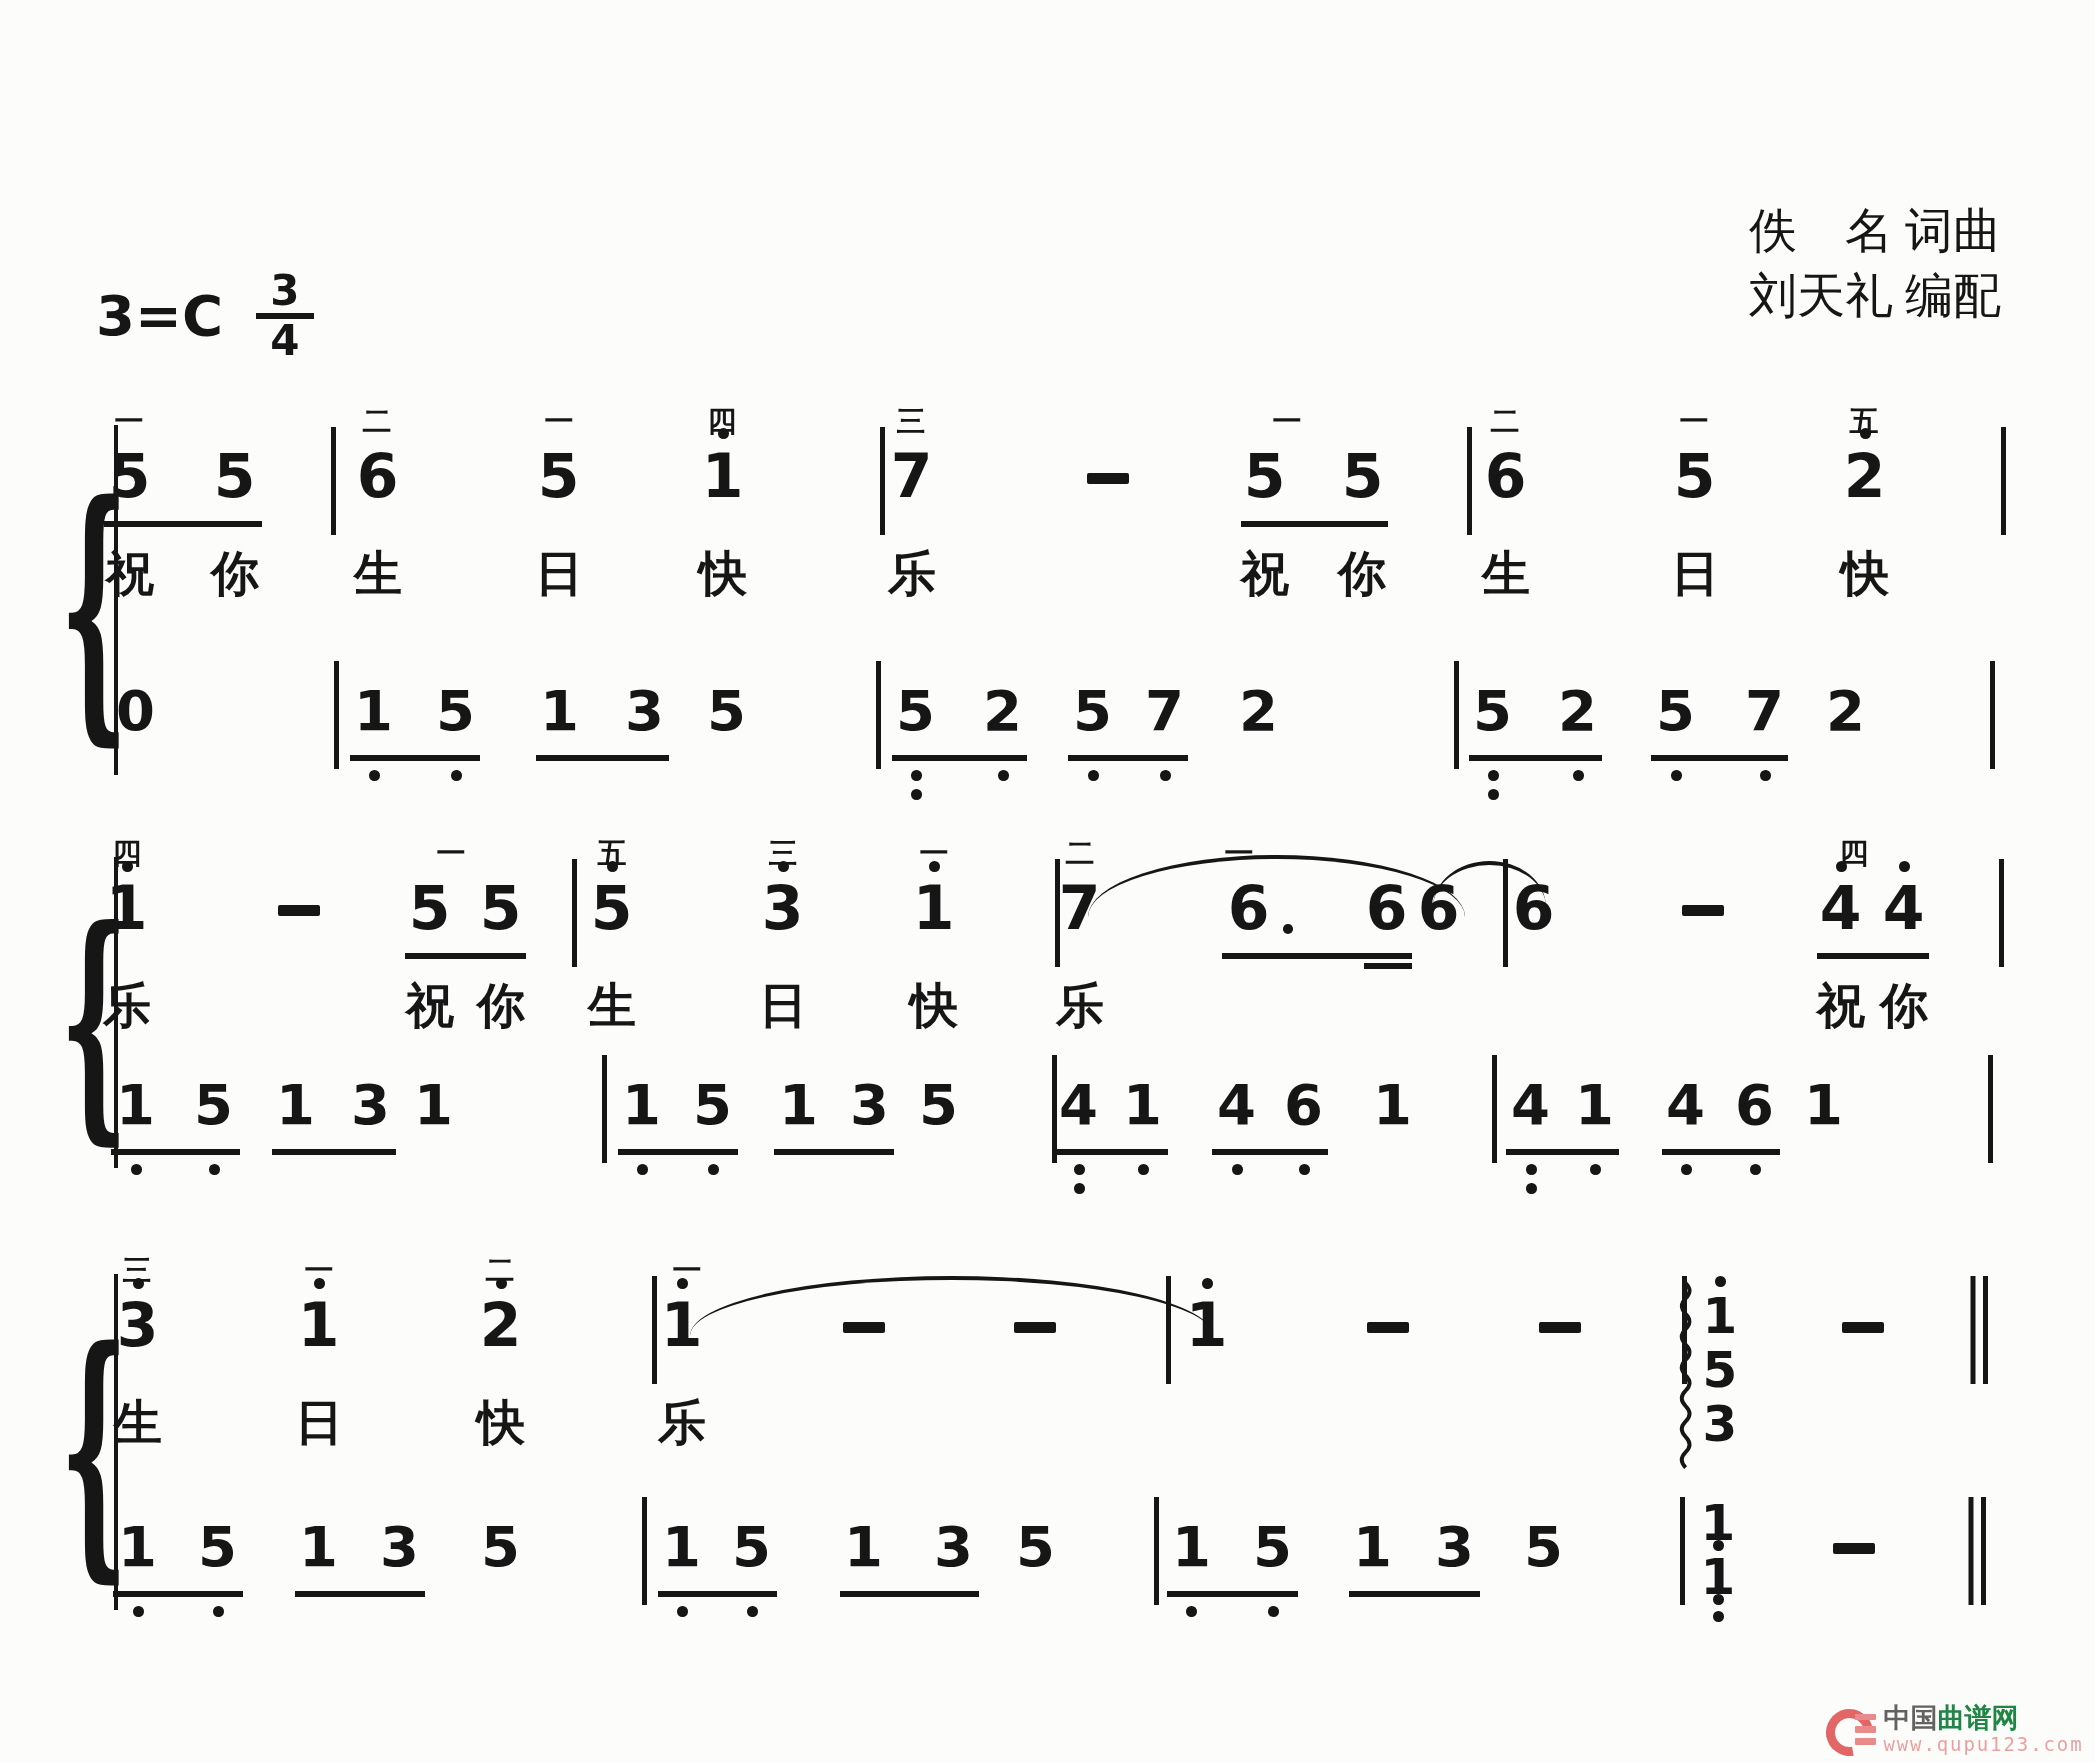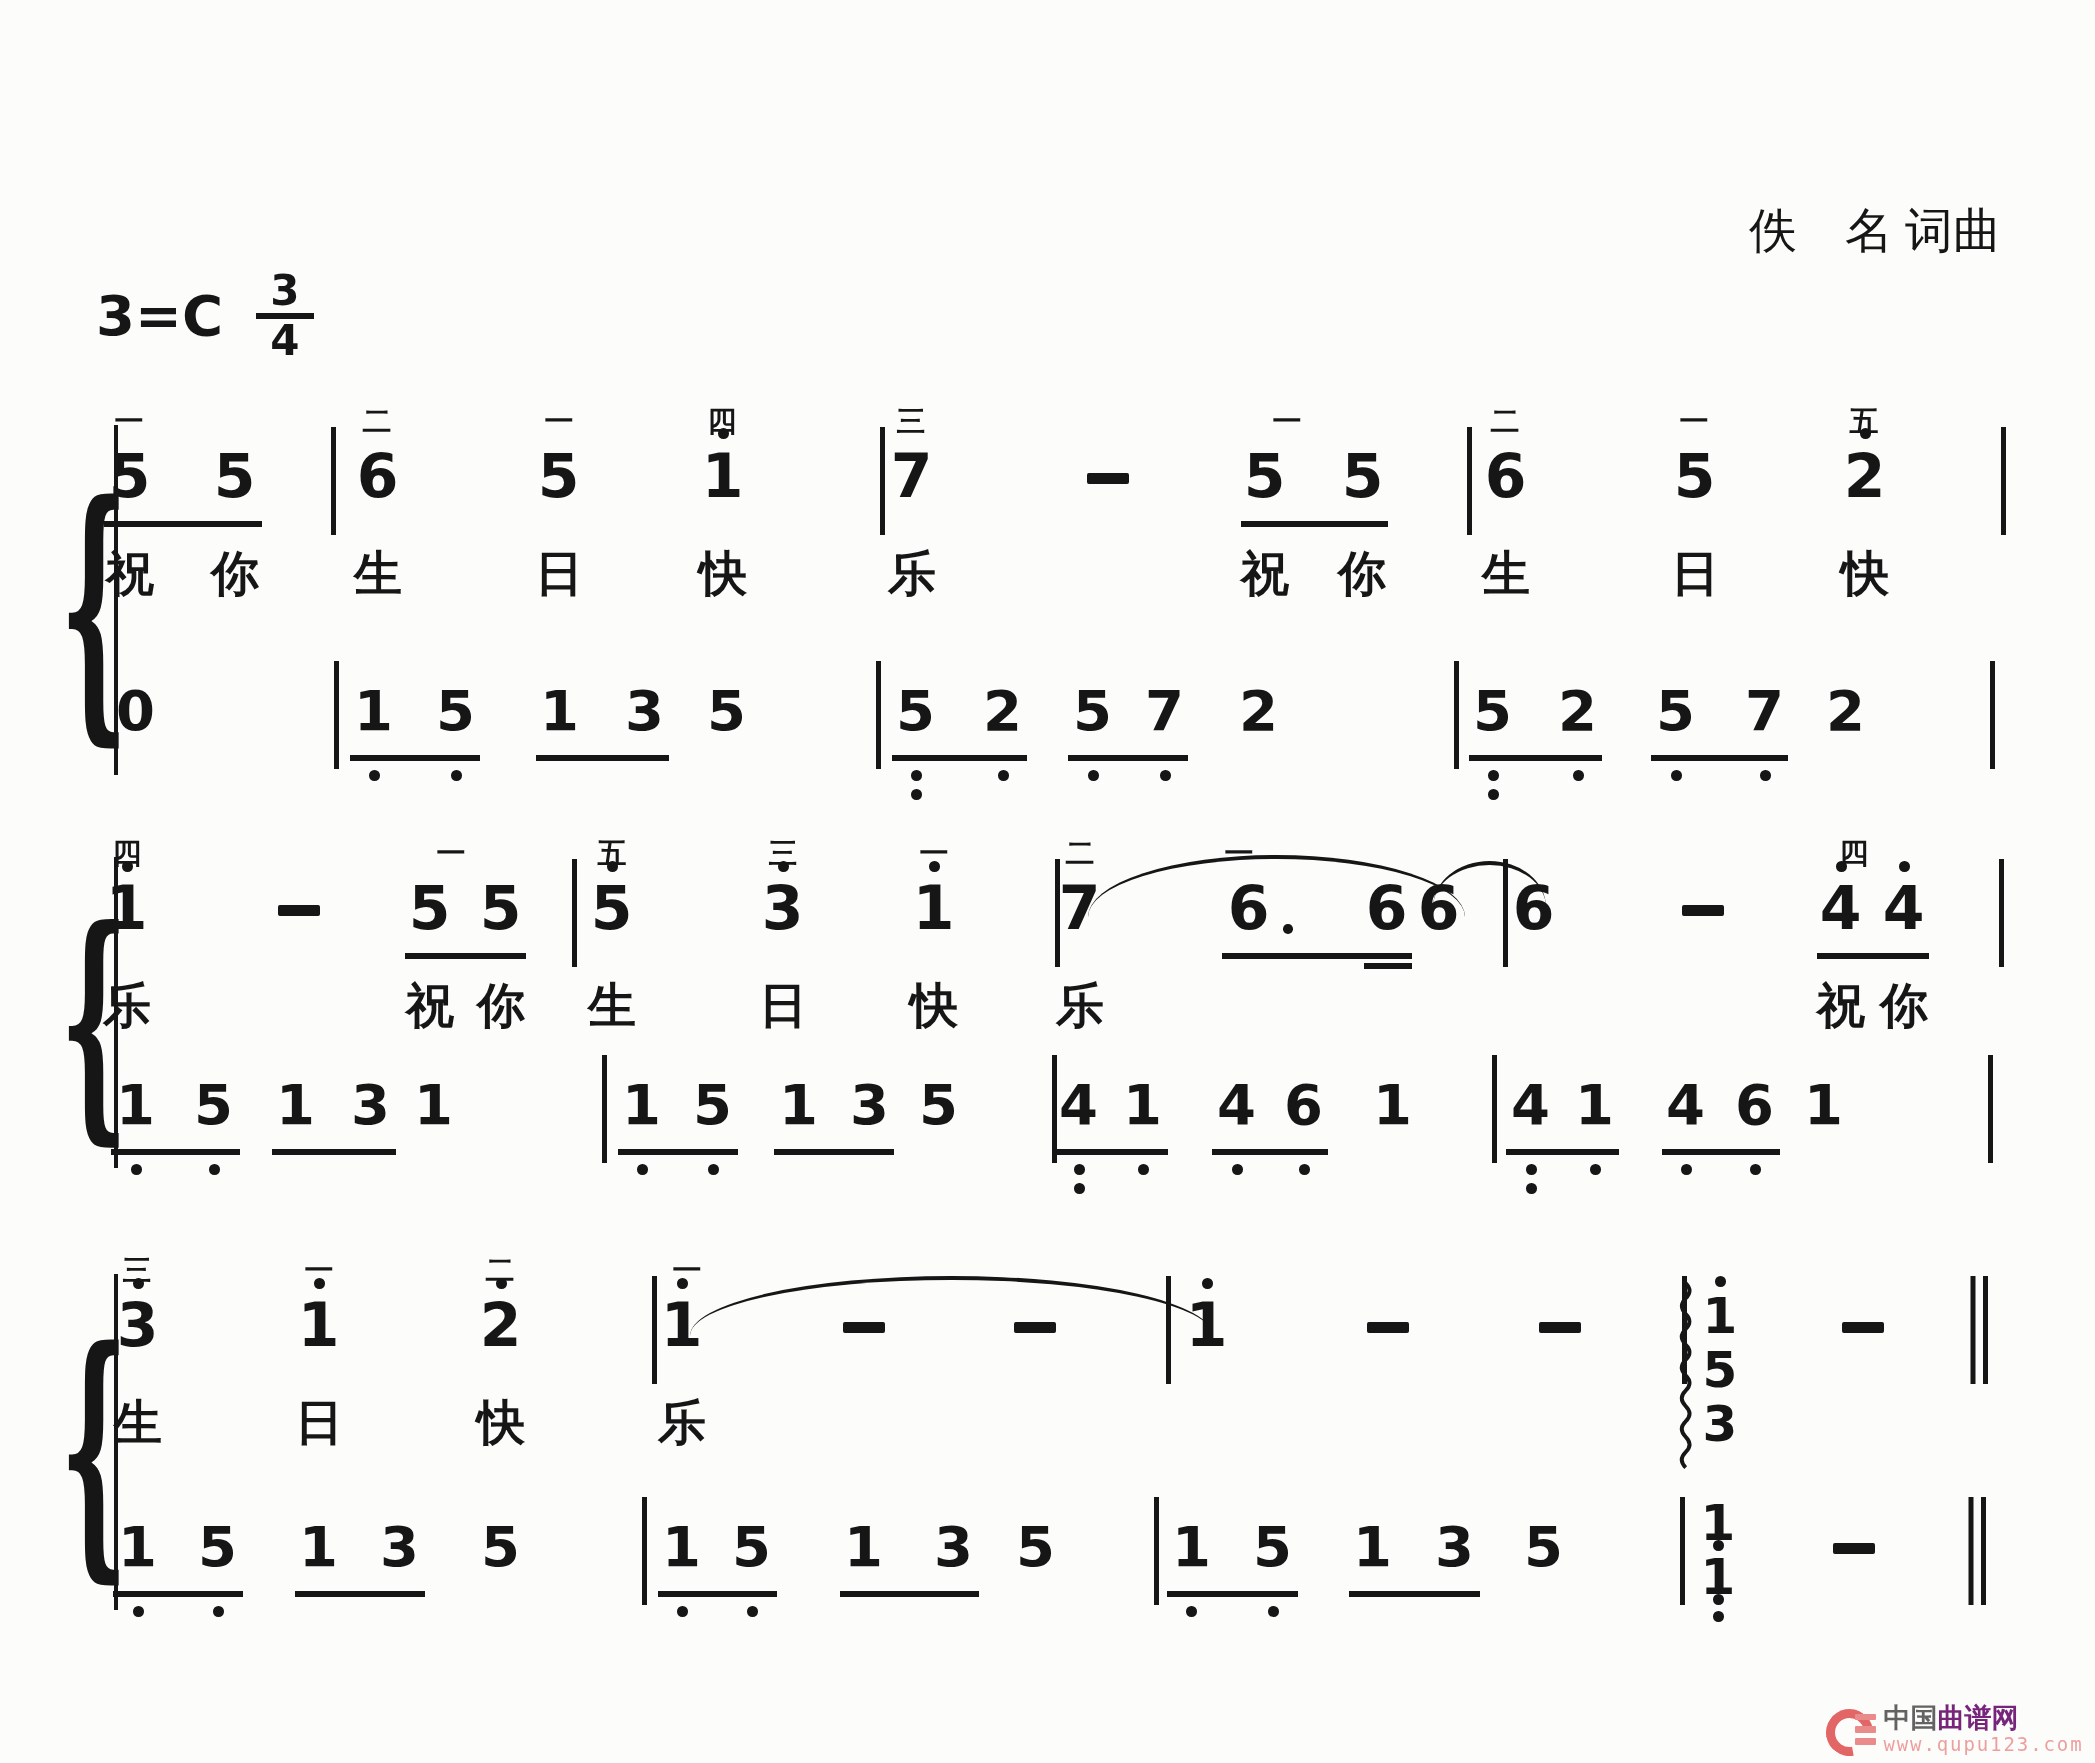--- a/index.html
+++ b/index.html
@@ -39,40 +39,41 @@
   
   .wm{position:absolute;right:11.5px;bottom:7.7px;display:flex;align-items:center;opacity:.95;}
   .wm-logo{position:relative;width:50px;height:50px;margin-right:7.7px;}
   .wm-ring{position:absolute;left:0;top:3.8px;width:29px;height:29px;border:9.6px solid #e25f5f;
            border-radius:50%;border-right-color:transparent;transform:rotate(35deg);}
   .wm-bars{position:absolute;right:0;top:5.8px;display:flex;flex-direction:column;}
   .wm-bars div{width:21px;height:6.7px;background:#e88585;margin:2.9px 0;border-radius:1px;}
   .wm-text{line-height:1.15;text-align:left;}
   .wm-cn{font-size:27px;font-weight:bold;font-family:"Liberation Serif",serif;}
   .wm-cn .dk{color:#5a5a5a;}
-  .wm-cn .lt{color:#701a75;}
+  .wm-cn .lt{color:#15803d;}
   .wm-url{font-size:19px;color:#ec9b9b;letter-spacing:1.9px;font-family:"DejaVu Sans Mono",monospace;}
 </style>
 </head>
 <body>
 
 <div id="sheet">
 
 
   <div class="keysig">
     <span>3=C</span>
     <span class="frac">
       <div class="fn">3</div>
       <div class="fracline"></div>
       <div class="fn">4</div>
     </span>
   </div>
 
   <div class="credits">
     <div>佚　名 词曲</div>
+    <div>刘天礼 编配</div>
   </div>
 
   <div id="score" class="abs" style="left:0;top:0;width:2095px;height:1764px;">
       <div class="brace" style="left: 60px; top: 535px; transform: scaleY(2.607);">{</div>
       <div class="vline" style="left: 114px; top: 425px; height: 350px;"></div>
       <div class="note" style="left: 99px; top: 440px; font-size: 60px;">5</div>
       <div class="note" style="left: 204px; top: 440px; font-size: 60px;">5</div>
       <div class="bar" style="left: 331px; top: 427px; height: 108px;"></div>
       <div class="note" style="left: 347px; top: 440px; font-size: 60px;">6</div>
       <div class="note" style="left: 528px; top: 440px; font-size: 60px;">5</div>

